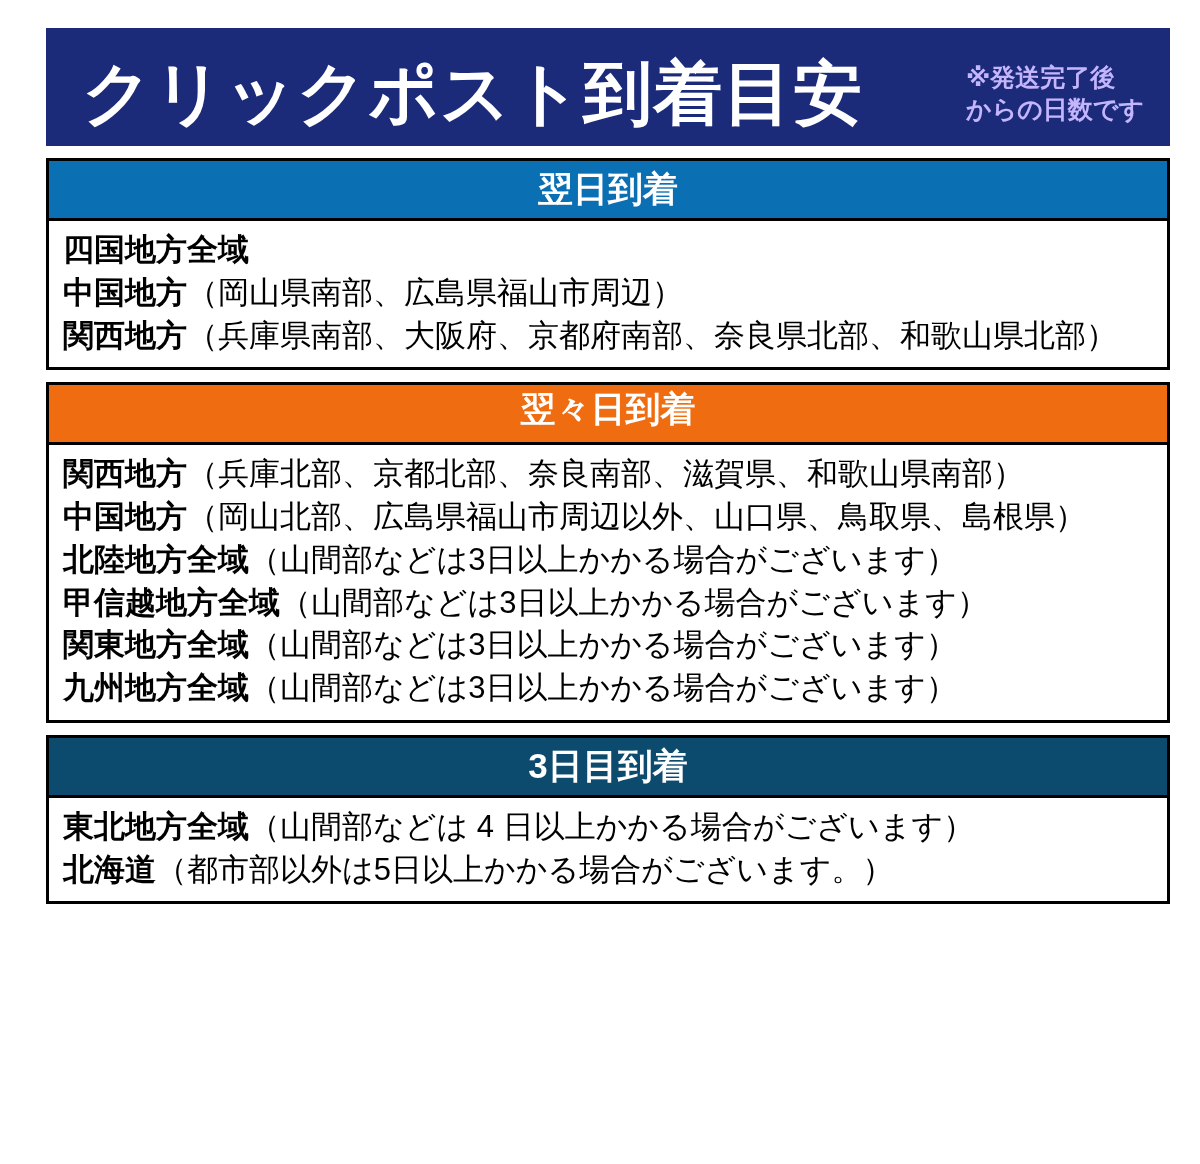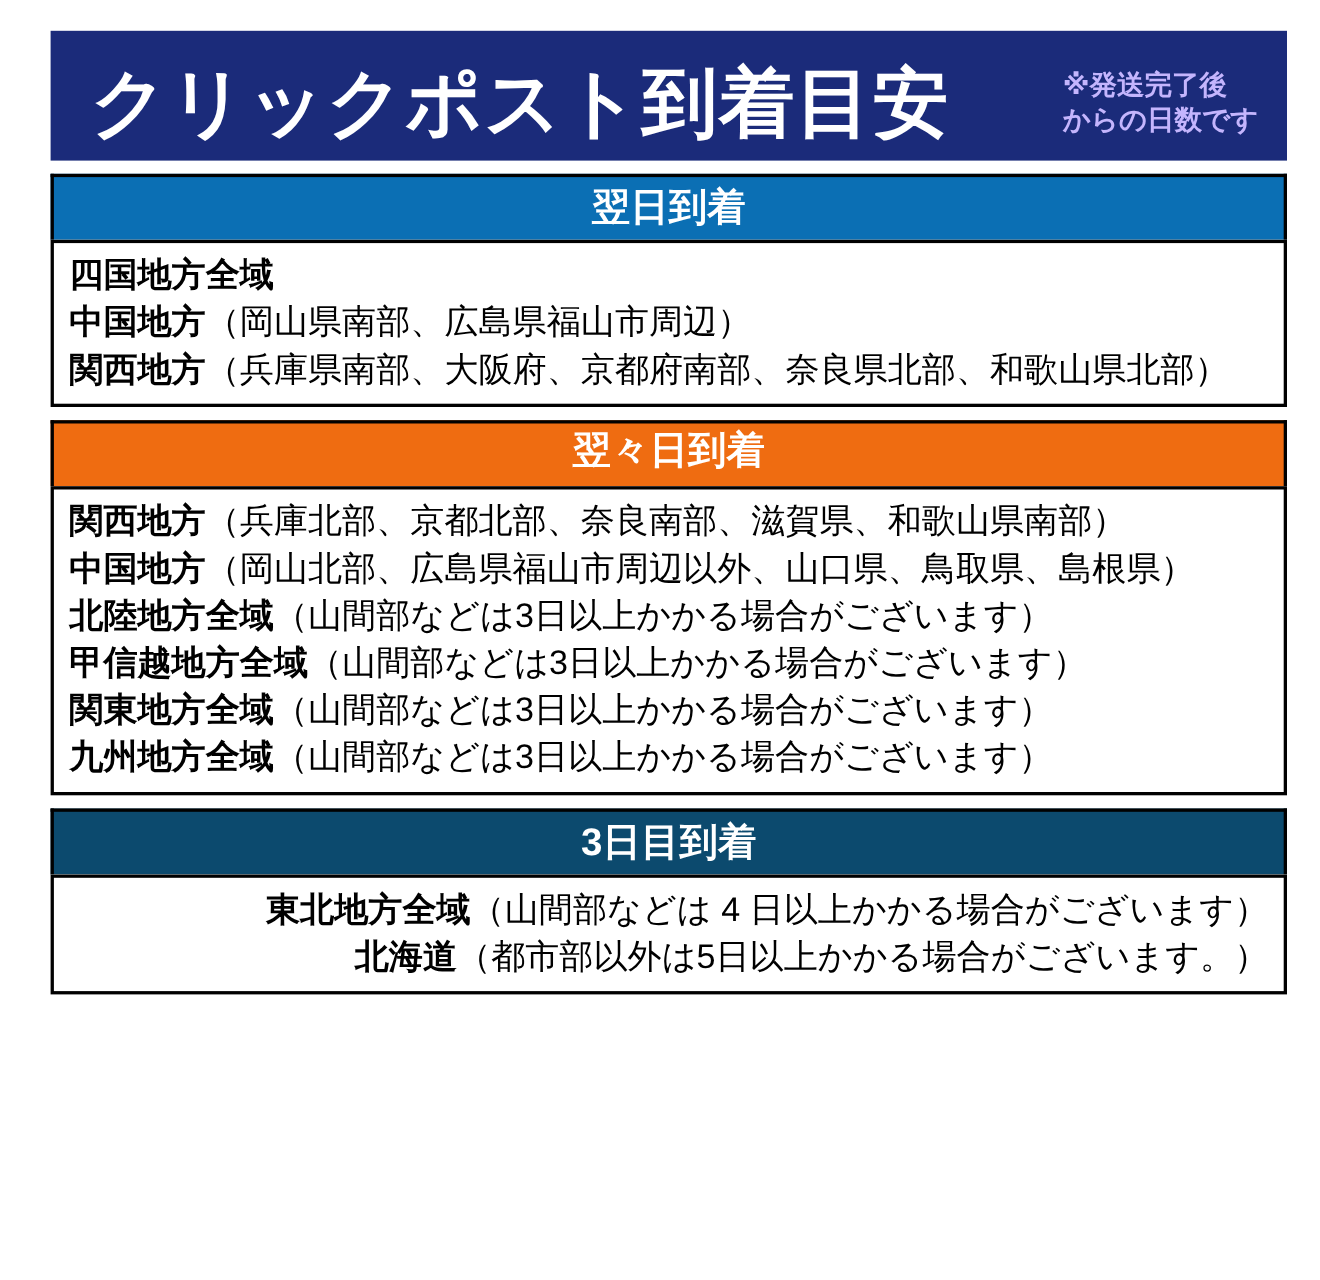--- a/index.html
+++ b/index.html
@@ -121,20 +121,20 @@
           <div class="row"><span class="lead">北陸地方全域</span><span class="detail">（山間部などは3日以上かかる場合がございます）</span></div>
           <div class="row"><span class="lead">甲信越地方全域</span><span class="detail">（山間部などは3日以上かかる場合がございます）</span></div>
           <div class="row"><span class="lead">関東地方全域</span><span class="detail">（山間部などは3日以上かかる場合がございます）</span></div>
           <div class="row"><span class="lead">九州地方全域</span><span class="detail">（山間部などは3日以上かかる場合がございます）</span></div>
         </div>
       </div>
       <div class="sec-wrap">
         <div class="hdr-box" style="background: #0c4a6e;">
           <div class="section-header">3日目到着</div>
         </div>
-        <div class="body-box" style="border-color: rgb(0, 0, 0); text-align: right;">
+        <div class="body-box" style="border-color: rgb(0, 0, 0);">
           <div class="row"><span class="lead">東北地方全域</span><span class="detail">（山間部などは 4 日以上かかる場合がございます）</span></div>
           <div class="row"><span class="lead">北海道</span><span class="detail">（都市部以外は5日以上かかる場合がございます。）</span></div>
         </div>
       </div>
     </div>
 
 </div>
 
 </body></html>

